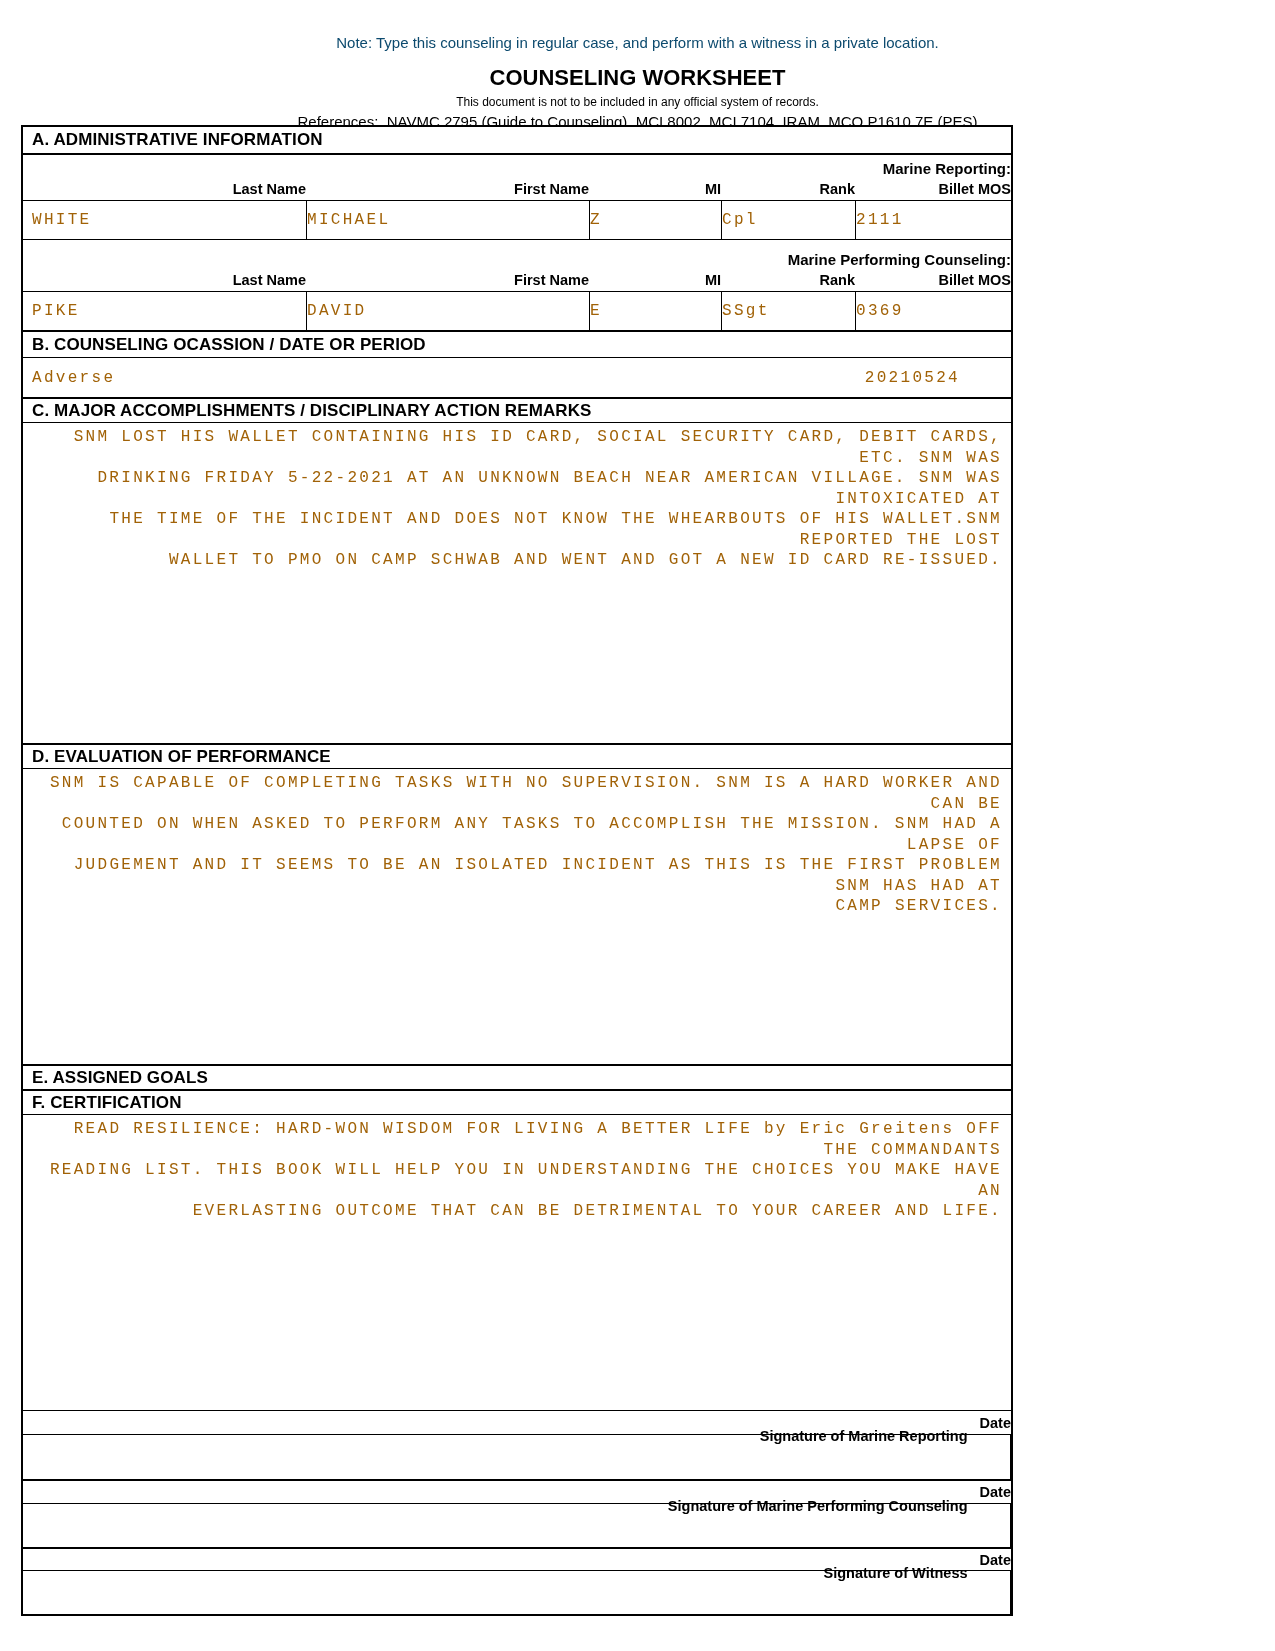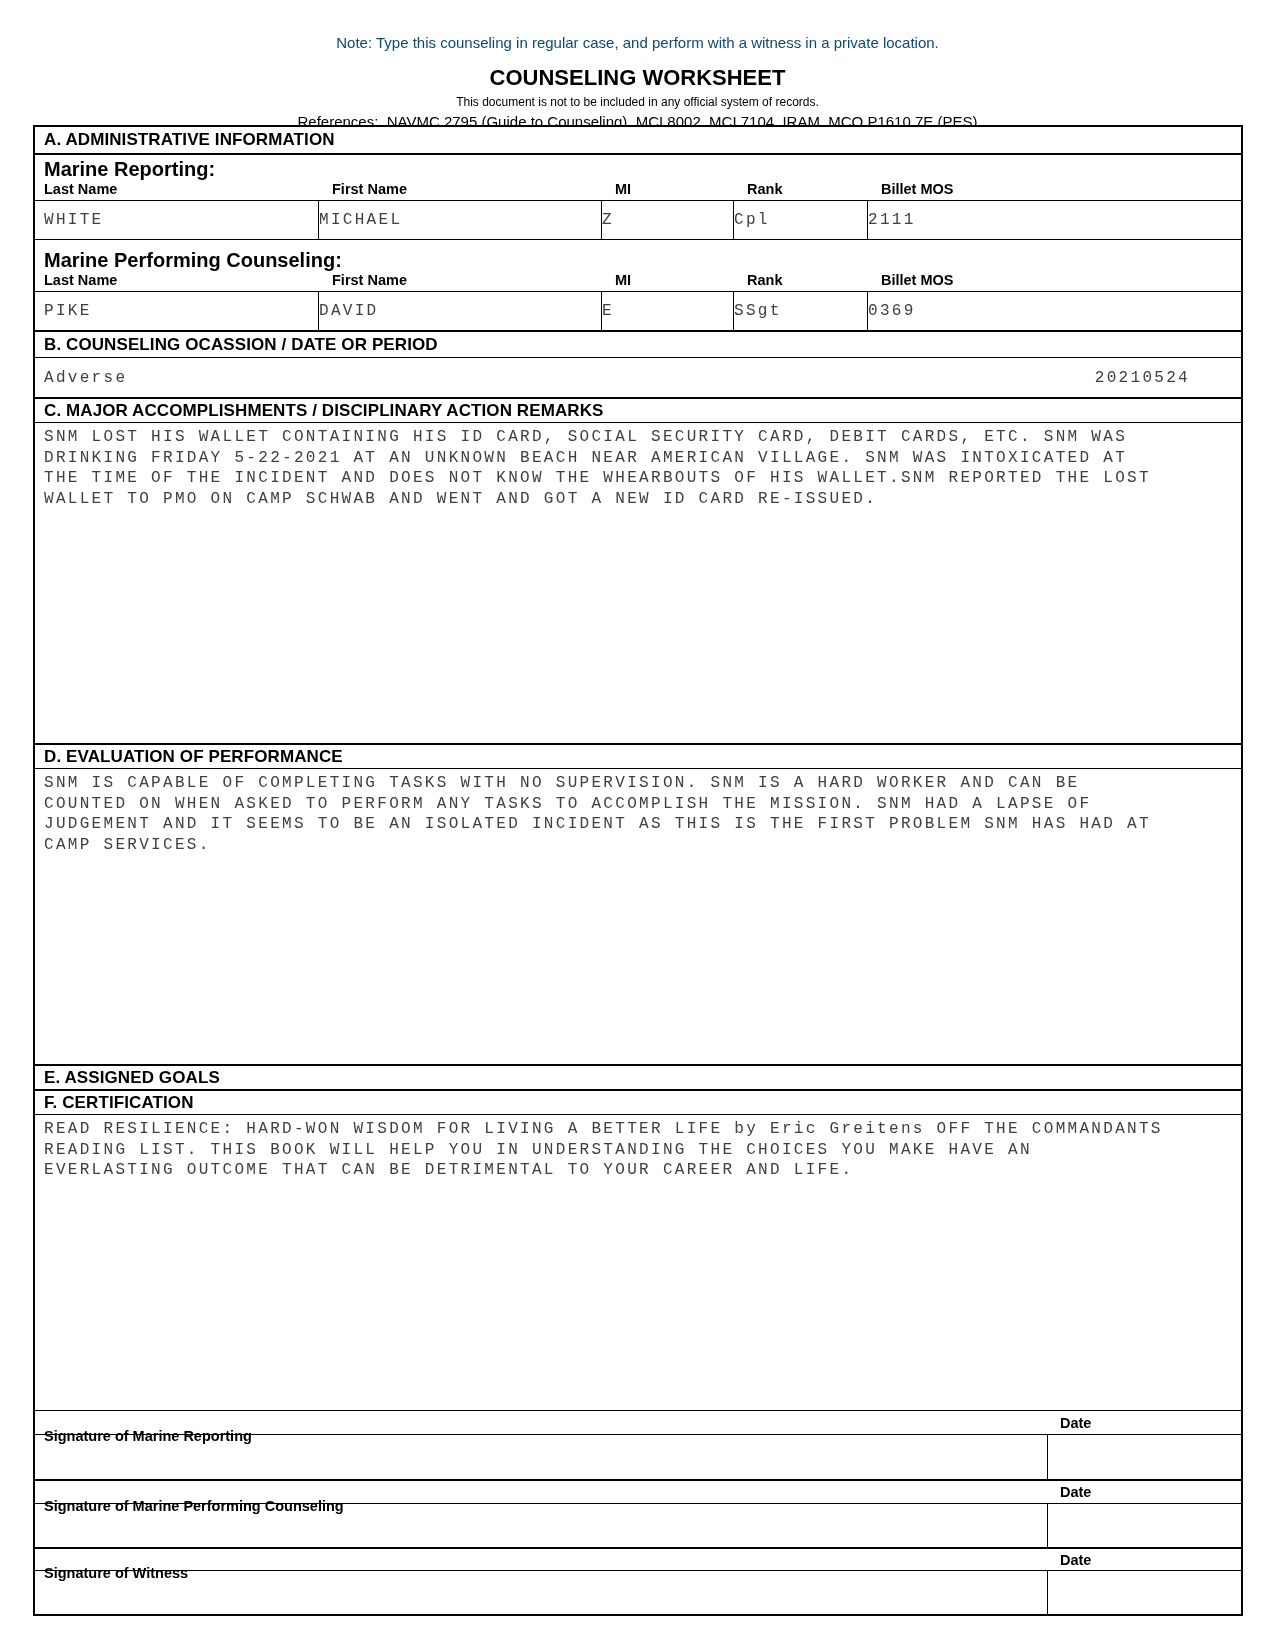--- a/index.html
+++ b/index.html
@@ -16,54 +16,55 @@
   
   .doc-header { padding-top: 33px; text-align: center; }
   .doc-note { color: #0c4a6e; font-size: 15px; line-height: 19px; }
   .doc-title { font-size: 22px; font-weight: bold; line-height: 27px; margin-top: 12px; }
   .doc-subtitle { font-size: 12px; line-height: 19px; margin-top: 2px; }
   .doc-references { font-size: 15px; line-height: 19px; white-space: pre; }
 
   
   .form {
     position: absolute;
-    left: 33px; top: 125px;
-    width: 1210px;
+    left: 21px; top: 125px;
+    width: 992px;
     border: 2px solid #000;
     box-sizing: border-box;
     background: #fff;
+    text-align: right;
   }
   .form * { box-sizing: border-box; }
 
   .row { width: 100%; }
   .bt1 { border-top: 1.5px solid #000; }
   .bt2 { border-top: 2px solid #000; }
 
   .sec-head {
     height: 26px;
     display: flex; align-items: center;
     padding-left: 9px;
     font-size: 17px; font-weight: bold;
     letter-spacing: 0.1px;
   }
 
   
   .admin-grid { display: grid; grid-template-columns: 283px 283px 132px 134px 1fr; }
 
   .admin-label-block { padding-top: 4px; }
   .admin-label-block.tall { padding-top: 10px; }
-  .group-label { font-size: 20px; font-weight: bold; padding-left: 9px; line-height: 20px; }
+  .group-label { font-size: 15px; font-weight: bold; padding-left: 9px; line-height: 20px; }
   .col-label { font-size: 14.5px; font-weight: bold; line-height: 21px; padding-left: 14px; }
   .col-label.first { padding-left: 9px; }
 
   .mono {
     font-family: "Liberation Mono", "DejaVu Sans Mono", monospace;
     font-size: 16px;
     letter-spacing: 2.3px;
-    color: #404040;
+    color: #a16207;
   }
 
   .admin-data { height: 39px; }
   .admin-data .cell {
     display: flex; align-items: center;
     padding-left: 0;
     overflow: hidden; white-space: nowrap;
   }
   .admin-data .cell.first { padding-left: 9px; }
   .admin-data .cell + .cell { border-left: 1.5px solid #000; }

